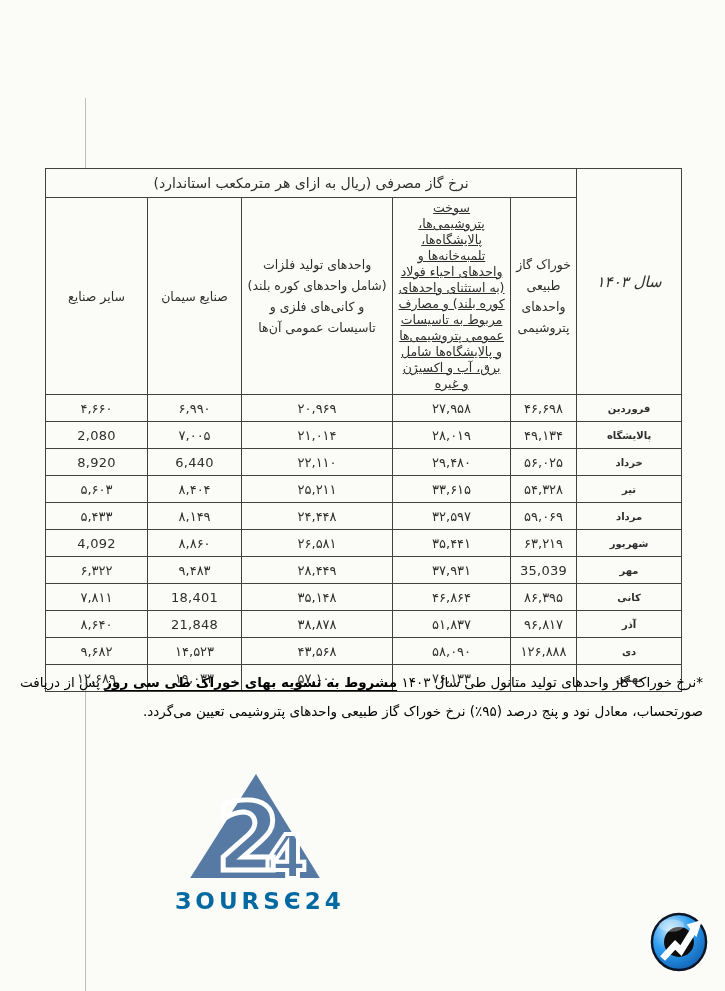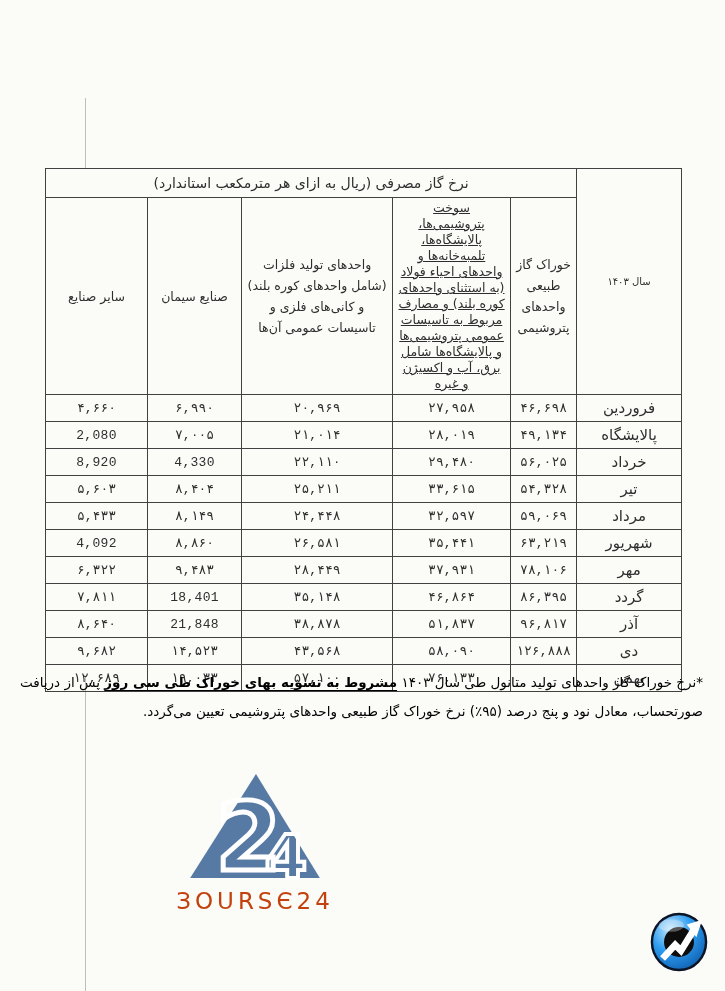--- a/index.html
+++ b/index.html
@@ -20,40 +20,40 @@
   table.rates-table{
     position:absolute;left:45px;top:168px;width:636px;
     border-collapse:collapse;table-layout:fixed;direction:rtl;
   }
   .rates-table th,.rates-table td{
     border:1px solid #414141;
     font-weight:normal;vertical-align:middle;text-align:center;
     padding:1px 4px;color:#2e2e2e;
   }
   .rates-table .title-cell{height:26px;font-size:14px;}
-  .rates-table .year-cell{font-size:10px;}
+  .rates-table .year-cell{font-size:15px;font-style:italic;}
   .rates-table .col-head{font-size:12.5px;line-height:21px;height:186px;}
   .rates-table .col-fuel{line-height:16px;padding:2px 5px;text-decoration:underline;}
   .rates-table td{height:24px;font-size:13px;}
-  .rates-table td.month{font-size:15px;}
-  .rates-table td.num{letter-spacing:.3px;font-family:Liberation Mono, monospace;}
+  .rates-table td.month{font-size:10px;font-weight:bold;}
+  .rates-table td.num{letter-spacing:.3px;}
 
   
   .footnote{
     position:absolute;top:668px;right:22px;left:20px;margin:0;
     direction:rtl;text-align:justify;
     font-size:13.5px;line-height:29px;color:#000000;
   }
   .footnote .em{font-weight:bold;text-decoration:underline;text-underline-offset:3px;}
 
   
   .logo{position:absolute;left:175px;top:770px;width:160px;text-align:center;}
   .logo .wordmark{
-    margin-top:2px;font-size:23px;font-weight:normal;letter-spacing:4px;
-    color:#c2410c;direction:ltr;
+    margin-top:2px;font-size:23px;font-weight:bold;letter-spacing:4px;
+    color:#0369a1;direction:ltr;
   }
 
   
   .badge{position:absolute;left:650px;top:912px;}
 </style>
 </head>
 <body>
 
 <div class="page">
 
@@ -97,21 +97,21 @@
           <td class="num">۲۸,۰۱۹</td>
           <td class="num">۲۱,۰۱۴</td>
           <td class="num">۷,۰۰۵</td>
           <td class="num">2,080</td>
         </tr>
         <tr>
           <td class="month">خرداد</td>
           <td class="num">۵۶,۰۲۵</td>
           <td class="num">۲۹,۴۸۰</td>
           <td class="num">۲۲,۱۱۰</td>
-          <td class="num">4,330</td>
+          <td class="num">6,440</td>
           <td class="num">8,920</td>
         </tr>
         <tr>
           <td class="month">تیر</td>
           <td class="num">۵۴,۳۲۸</td>
           <td class="num">۳۳,۶۱۵</td>
           <td class="num">۲۵,۲۱۱</td>
           <td class="num">۸,۴۰۴</td>
           <td class="num">۵,۶۰۳</td>
         </tr>
@@ -126,28 +126,28 @@
         <tr>
           <td class="month">شهریور</td>
           <td class="num">۶۳,۲۱۹</td>
           <td class="num">۳۵,۴۴۱</td>
           <td class="num">۲۶,۵۸۱</td>
           <td class="num">۸,۸۶۰</td>
           <td class="num">4,092</td>
         </tr>
         <tr>
           <td class="month">مهر</td>
-          <td class="num">۷۸,۱۰۶</td>
+          <td class="num">35,039</td>
           <td class="num">۳۷,۹۳۱</td>
           <td class="num">۲۸,۴۴۹</td>
           <td class="num">۹,۴۸۳</td>
           <td class="num">۶,۳۲۲</td>
         </tr>
         <tr>
-          <td class="month">گردد</td>
+          <td class="month">کانی</td>
           <td class="num">۸۶,۳۹۵</td>
           <td class="num">۴۶,۸۶۴</td>
           <td class="num">۳۵,۱۴۸</td>
           <td class="num">18,401</td>
           <td class="num">۷,۸۱۱</td>
         </tr>
         <tr>
           <td class="month">آذر</td>
           <td class="num">۹۶,۸۱۷</td>
           <td class="num">۵۱,۸۳۷</td>

